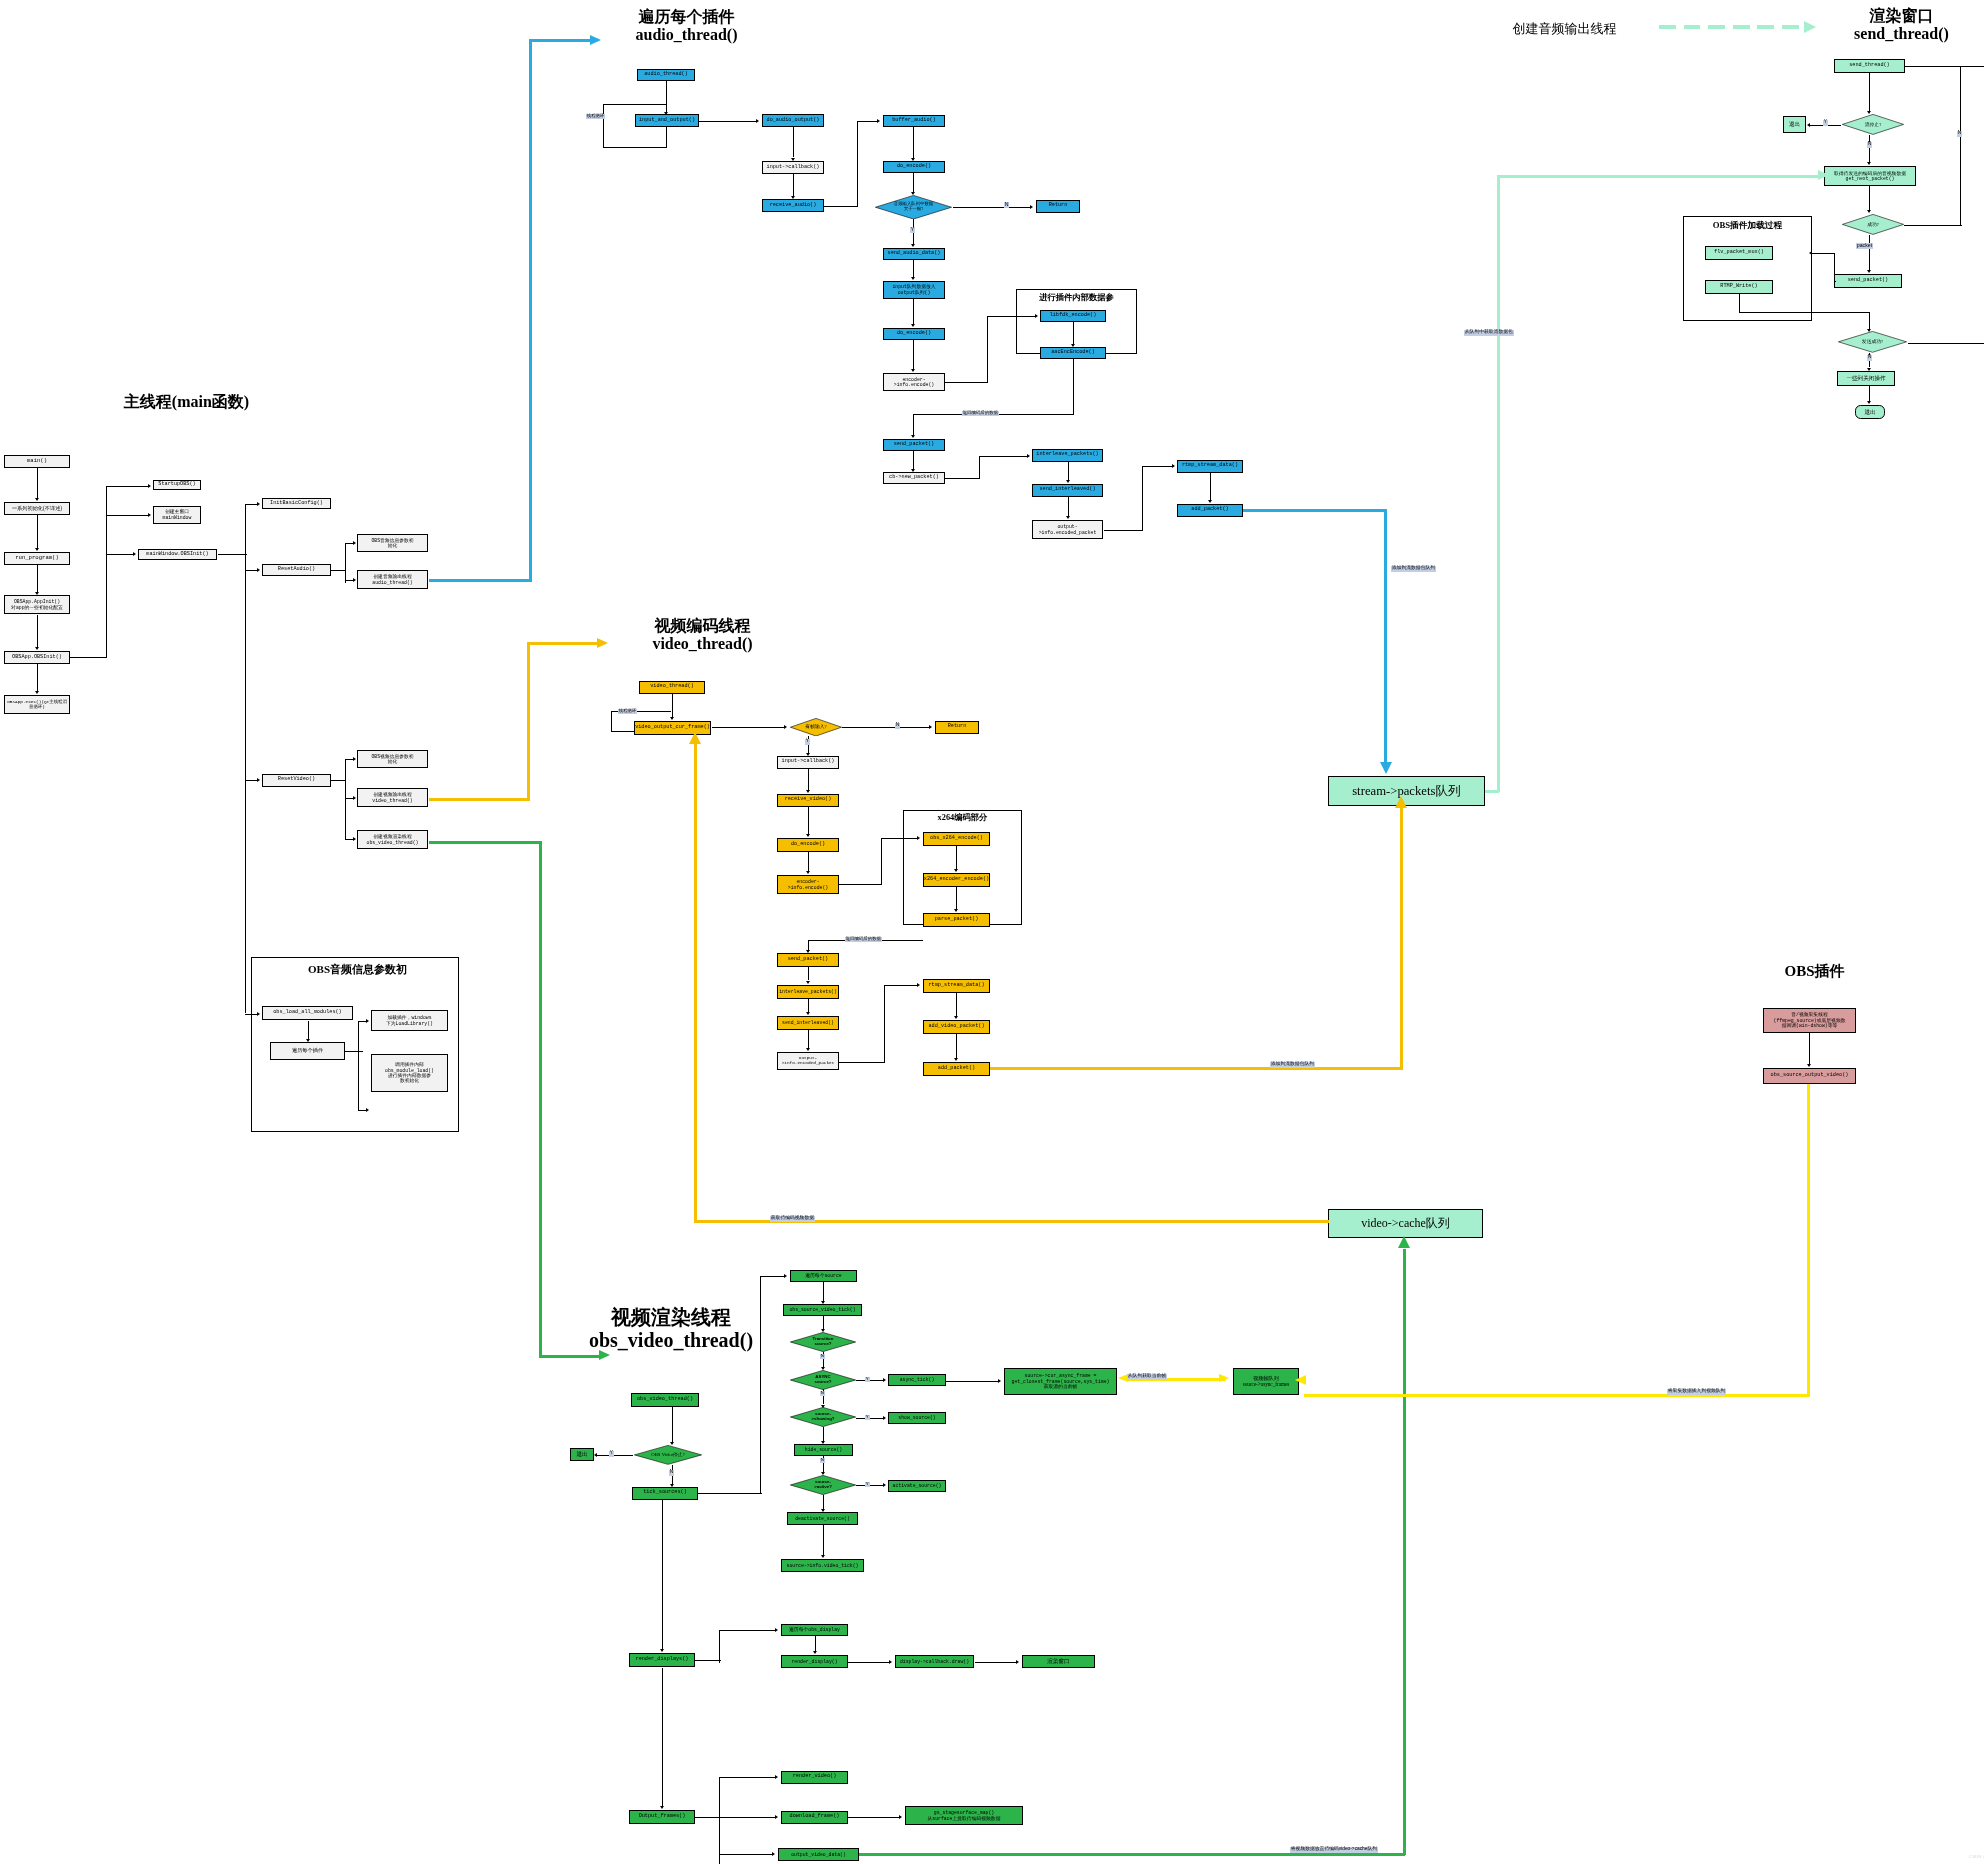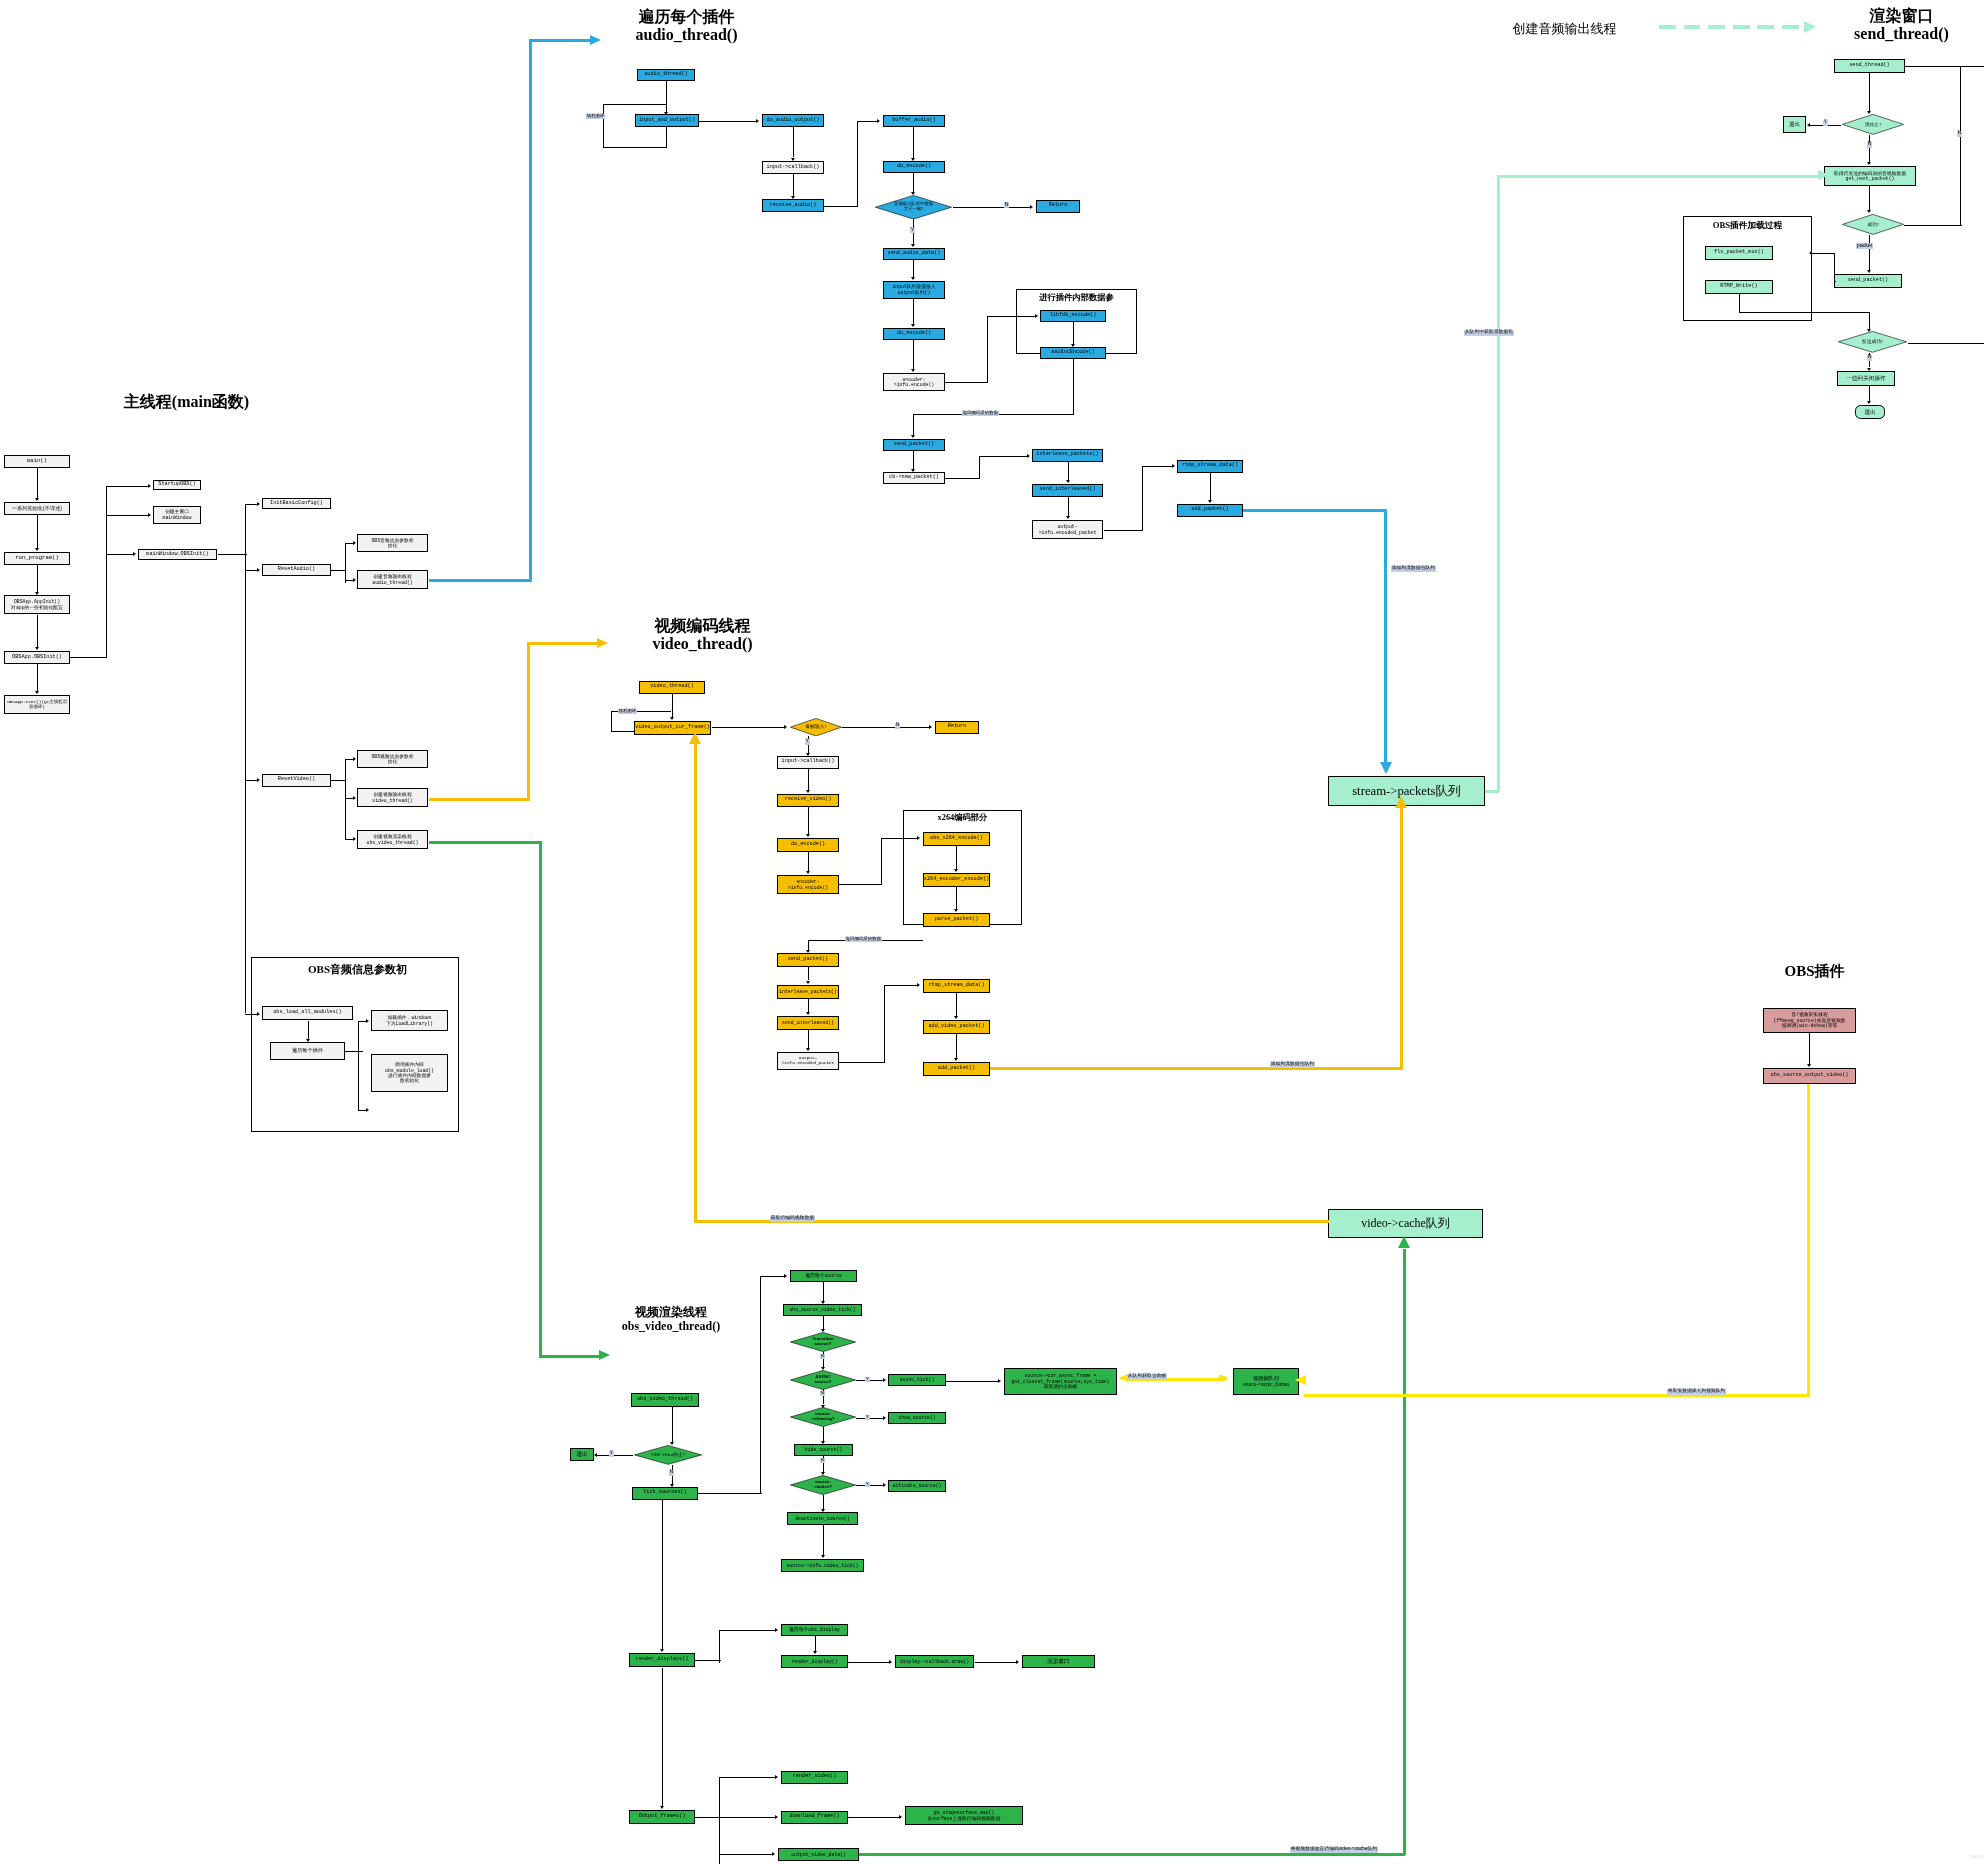--- a/index.html
+++ b/index.html
@@ -60,21 +60,21 @@
 </head>
 <body>
 
 <div id="canvas">
 
   <div class="title" style="left:91px;top:393px;width:191px;font-size:16px;">主线程(main函数)</div>
   <div class="title" style="left:607px;top:8px;width:159px;font-size:16px;">遍历每个插件
 audio_thread()</div>
   <div class="title" style="left:623px;top:617px;width:159px;font-size:16px;">视频编码线程
 video_thread()</div>
-  <div class="title" style="left:572px;top:1306px;width:198px;font-size:12px;">视频渲染线程
+  <div class="title" style="left:572px;top:1306px;width:198px;font-size:20px;">视频渲染线程
 obs_video_thread()</div>
   <div class="title" style="left:1818px;top:7.1px;width:167px;font-size:16px;">渲染窗口
 send_thread()</div>
   <div class="title" style="left:1481px;top:22px;width:167px;font-size:13px;font-weight:normal;">创建音频输出线程</div>
   <div class="title" style="left:1755px;top:963px;width:119px;font-size:15px;">OBS插件</div>
 
   <div class="node gray" style="left:4px;top:455px;width:66px;height:13px;font-size:5.6px;">main()</div>
   <div class="node gray" style="left:4px;top:502px;width:66px;height:13px;font-size:5.2px;font-family:'Liberation Serif',serif;">一系列初始化(不详述)</div>
   <div class="node gray" style="left:4px;top:552px;width:66px;height:13px;font-size:5.6px;">run_program()</div>
   <div class="node gray" style="left:4px;top:595px;width:66px;height:19px;font-size:4.8px;">OBSApp.AppInit()

